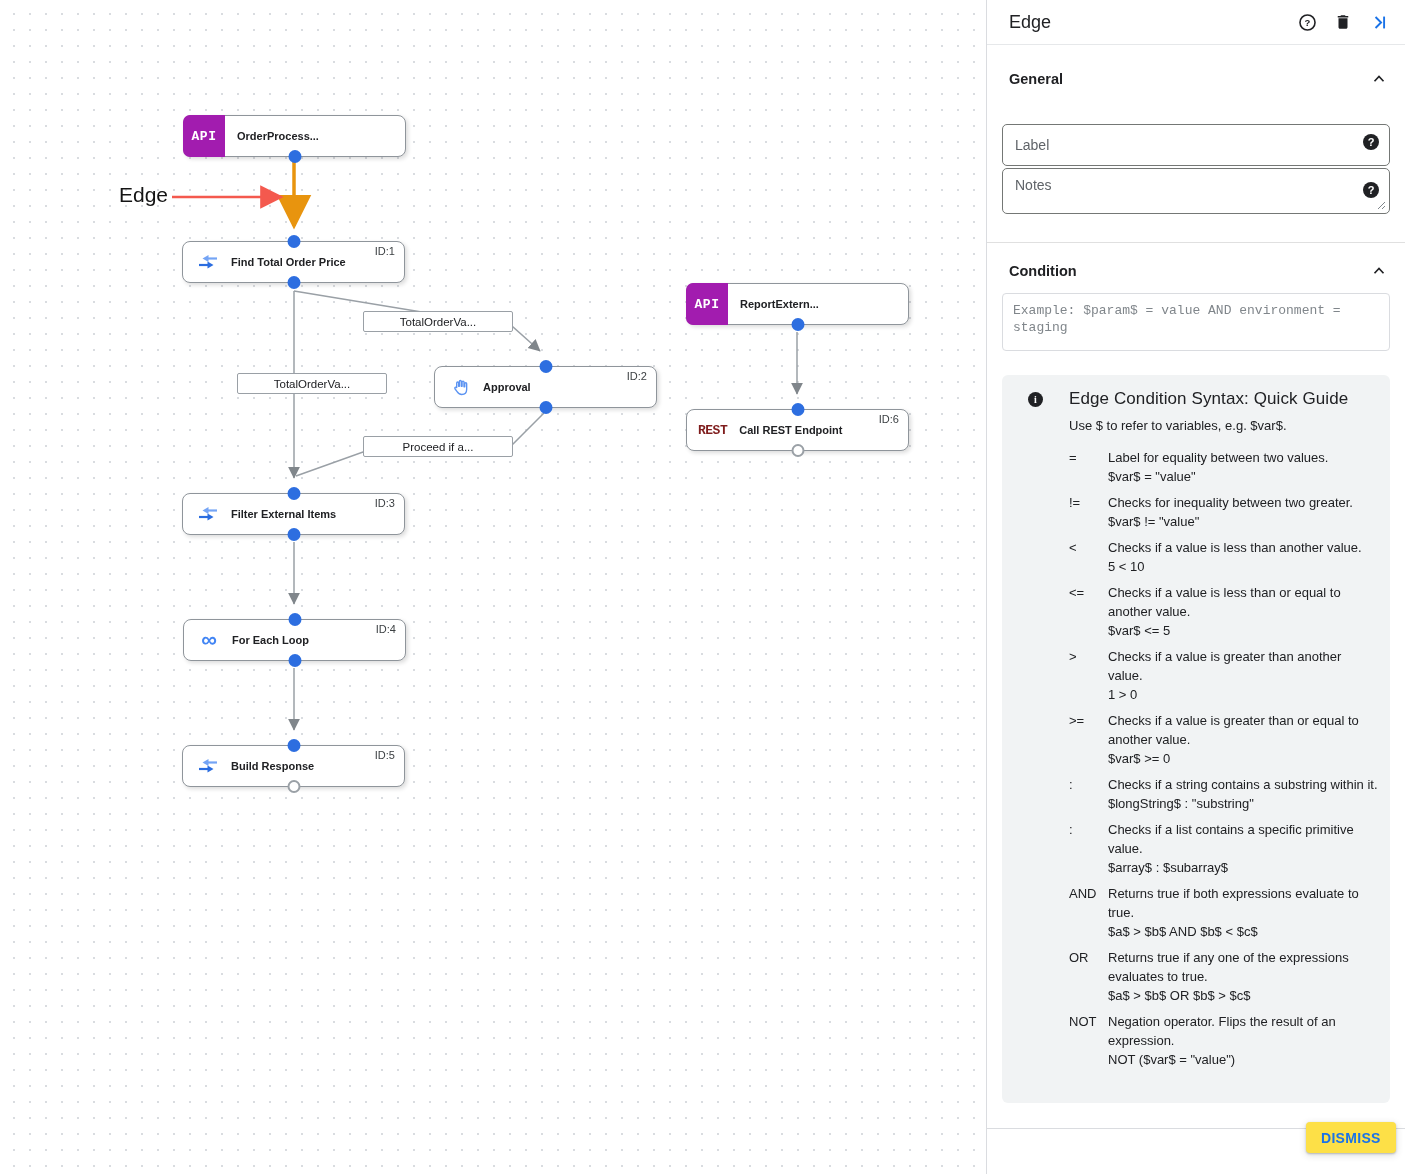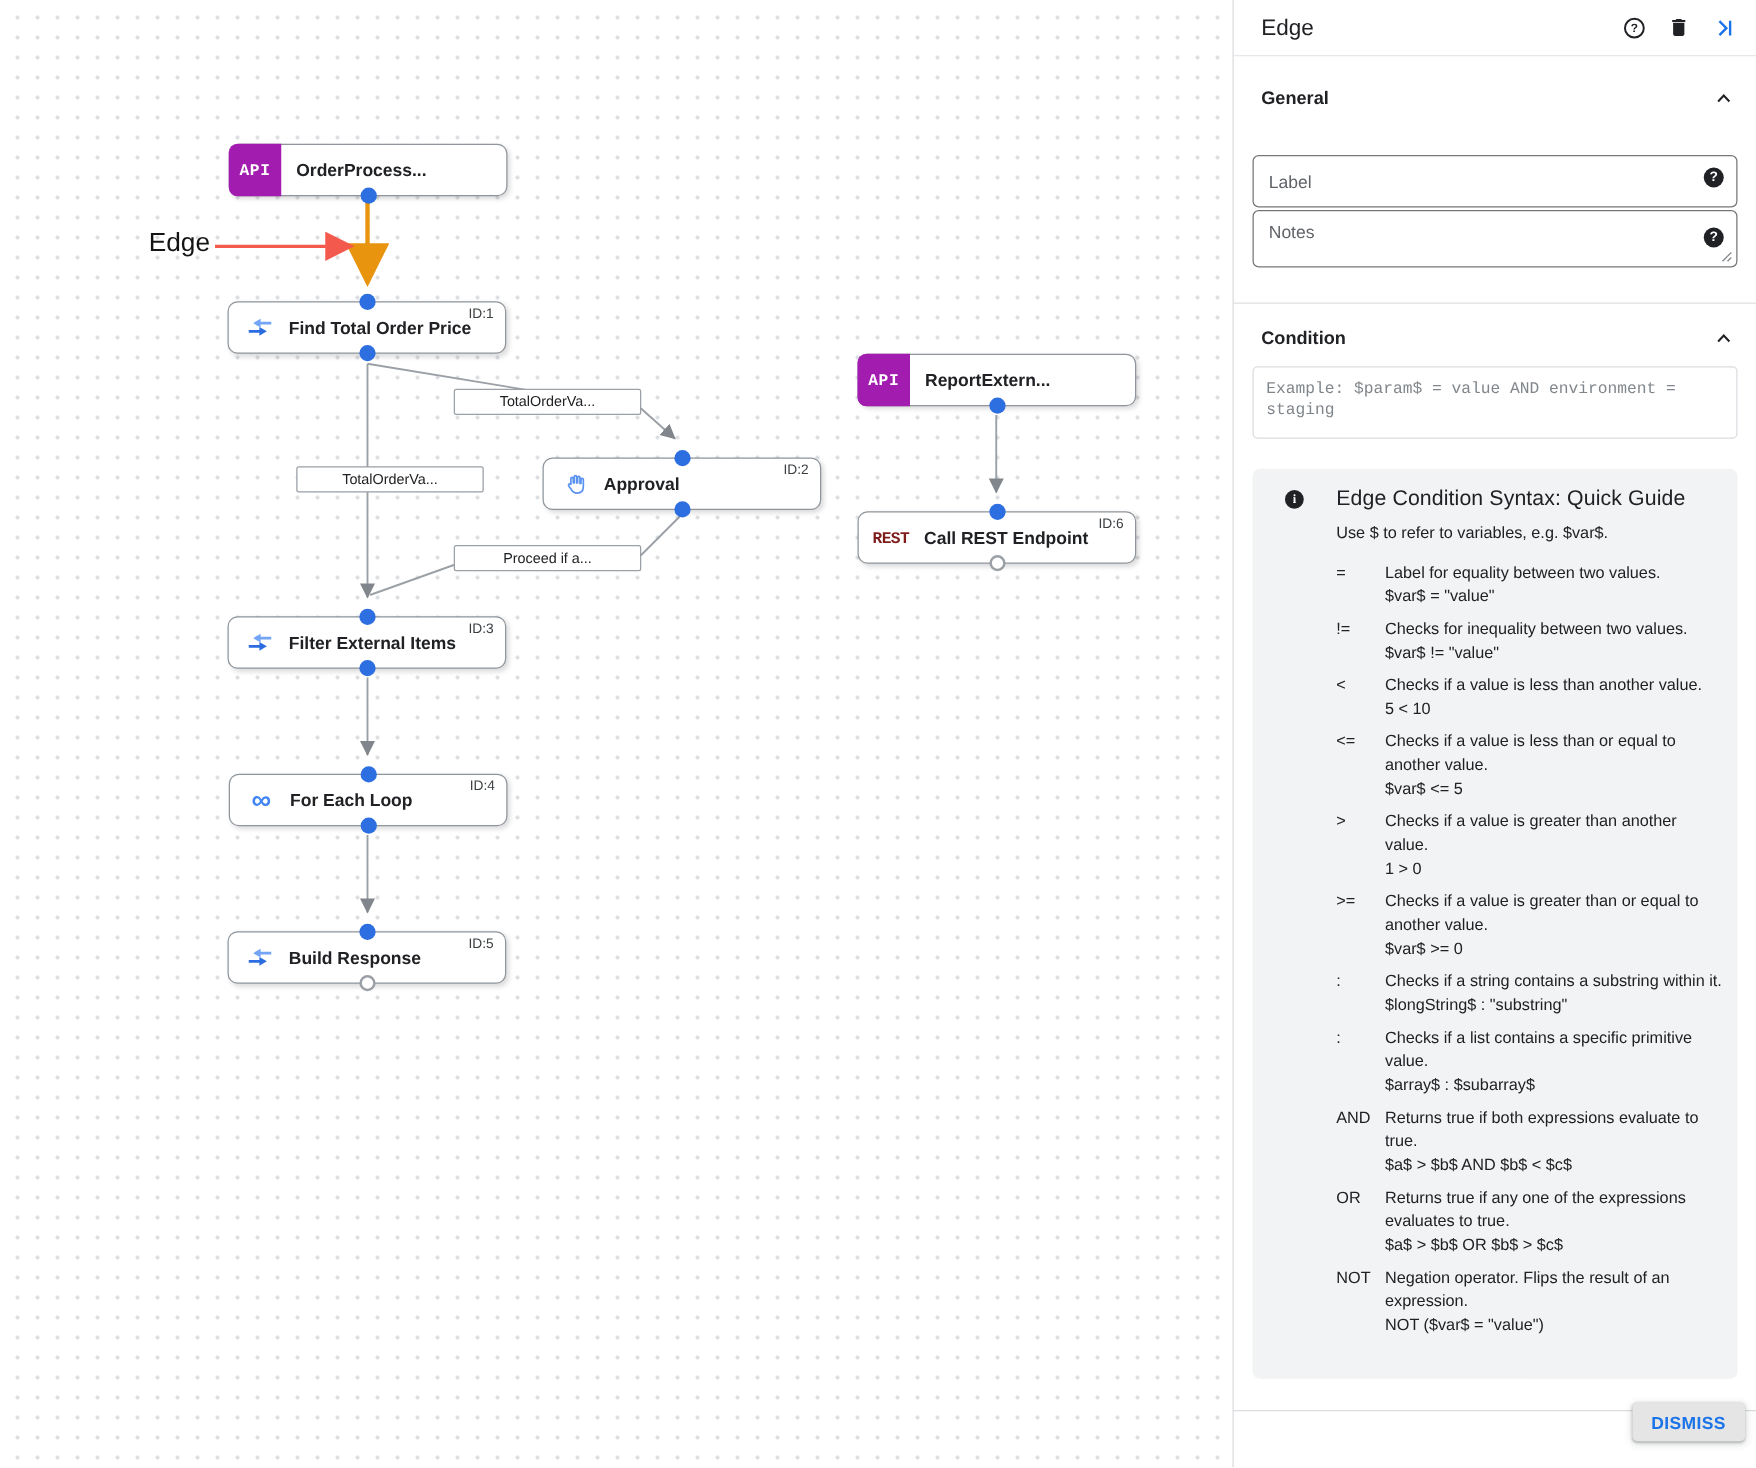--- a/index.html
+++ b/index.html
@@ -15,21 +15,21 @@
     background-size:16px 16px; background-position:6px 6px;
   }
   #edges { position:absolute; left:0; top:0; }
 
   .node {
     position:absolute; width:223px; height:42px; background:#fff;
     border:1px solid #8f959b; border-radius:8px;
     box-shadow:2px 2px 4px rgba(0,0,0,.14);
     display:flex; align-items:center;
   }
-  .node-title { font-size:14px; font-weight:700; color:#202124; margin-left:12px; white-space:nowrap; }
+  .node-title { font-size:11px; font-weight:700; color:#202124; margin-left:12px; white-space:nowrap; }
   .node-id { position:absolute; top:3px; right:9px; font-size:11px; color:#3c4043; }
   .api-badge {
     width:42px; height:42px; margin-left:-1px; background:#a21caf;
     border-radius:7px 0 0 7px; color:#fff; font-family:"Liberation Mono", monospace;
     font-weight:700; font-size:13px; display:flex; align-items:center; justify-content:center;
     letter-spacing:.5px;
   }
   .rest-badge { margin-left:11px; color:#7f1d1d; font-family:"Liberation Mono", monospace; font-weight:700; font-size:13px; letter-spacing:-.5px; }
   .node-ic { margin-left:14px; display:flex; align-items:center; justify-content:center; width:22px; }
   .loop-glyph { color:#4285f4; font-size:22px; font-weight:700; line-height:14px; }
@@ -76,21 +76,21 @@
   .guide-content { flex:1; min-width:0; }
   .guide-title { font-size:17px; color:#202124; letter-spacing:.1px; }
   .guide-subtitle { font-size:13px; color:#202124; margin-top:9px; }
   .guide-list { margin-top:15px; }
   .gi { display:flex; margin-bottom:7px; }
   .gi .op { width:39px; flex:none; font-size:13px; color:#202124; line-height:19px; }
   .gi .gtxt { flex:1; min-width:0; max-width:272px; }
   .gi .gdesc, .gi .gex { font-size:13px; color:#202124; line-height:19px; }
 
   #panel-footer-divider { top:1128px; border-top:1px solid #dadce0; }
-  #dismiss-btn { position:absolute; left:319px; top:1122px; height:31px; padding:0 15px; background:#e5e5e5; border:none;
+  #dismiss-btn { position:absolute; left:319px; top:1122px; height:31px; padding:0 15px; background:#fde047; border:none;
     border-radius:4px; color:#1a73e8; font-family:"Liberation Sans", sans-serif; font-size:14px; font-weight:700;
     letter-spacing:.3px; box-shadow:0 1px 2px rgba(60,64,67,.3), 0 2px 6px 1px rgba(60,64,67,.15); cursor:pointer; }
 </style>
 </head>
 <body>
 
 <div id="app">
 
   <div id="canvas">
 
@@ -283,21 +283,21 @@
           <div class="gi">
               <div class="op">=</div>
               <div class="gtxt">
                 <div class="gdesc">Label for equality between two values.</div>
                 <div class="gex">$var$ = "value"</div>
               </div>
             </div>
           <div class="gi">
               <div class="op">!=</div>
               <div class="gtxt">
-                <div class="gdesc">Checks for inequality between two values.</div>
+                <div class="gdesc">Checks for inequality between two greater.</div>
                 <div class="gex">$var$ != "value"</div>
               </div>
             </div>
           <div class="gi">
               <div class="op">&lt;</div>
               <div class="gtxt">
                 <div class="gdesc">Checks if a value is less than another value.</div>
                 <div class="gex">5 &lt; 10</div>
               </div>
             </div>

